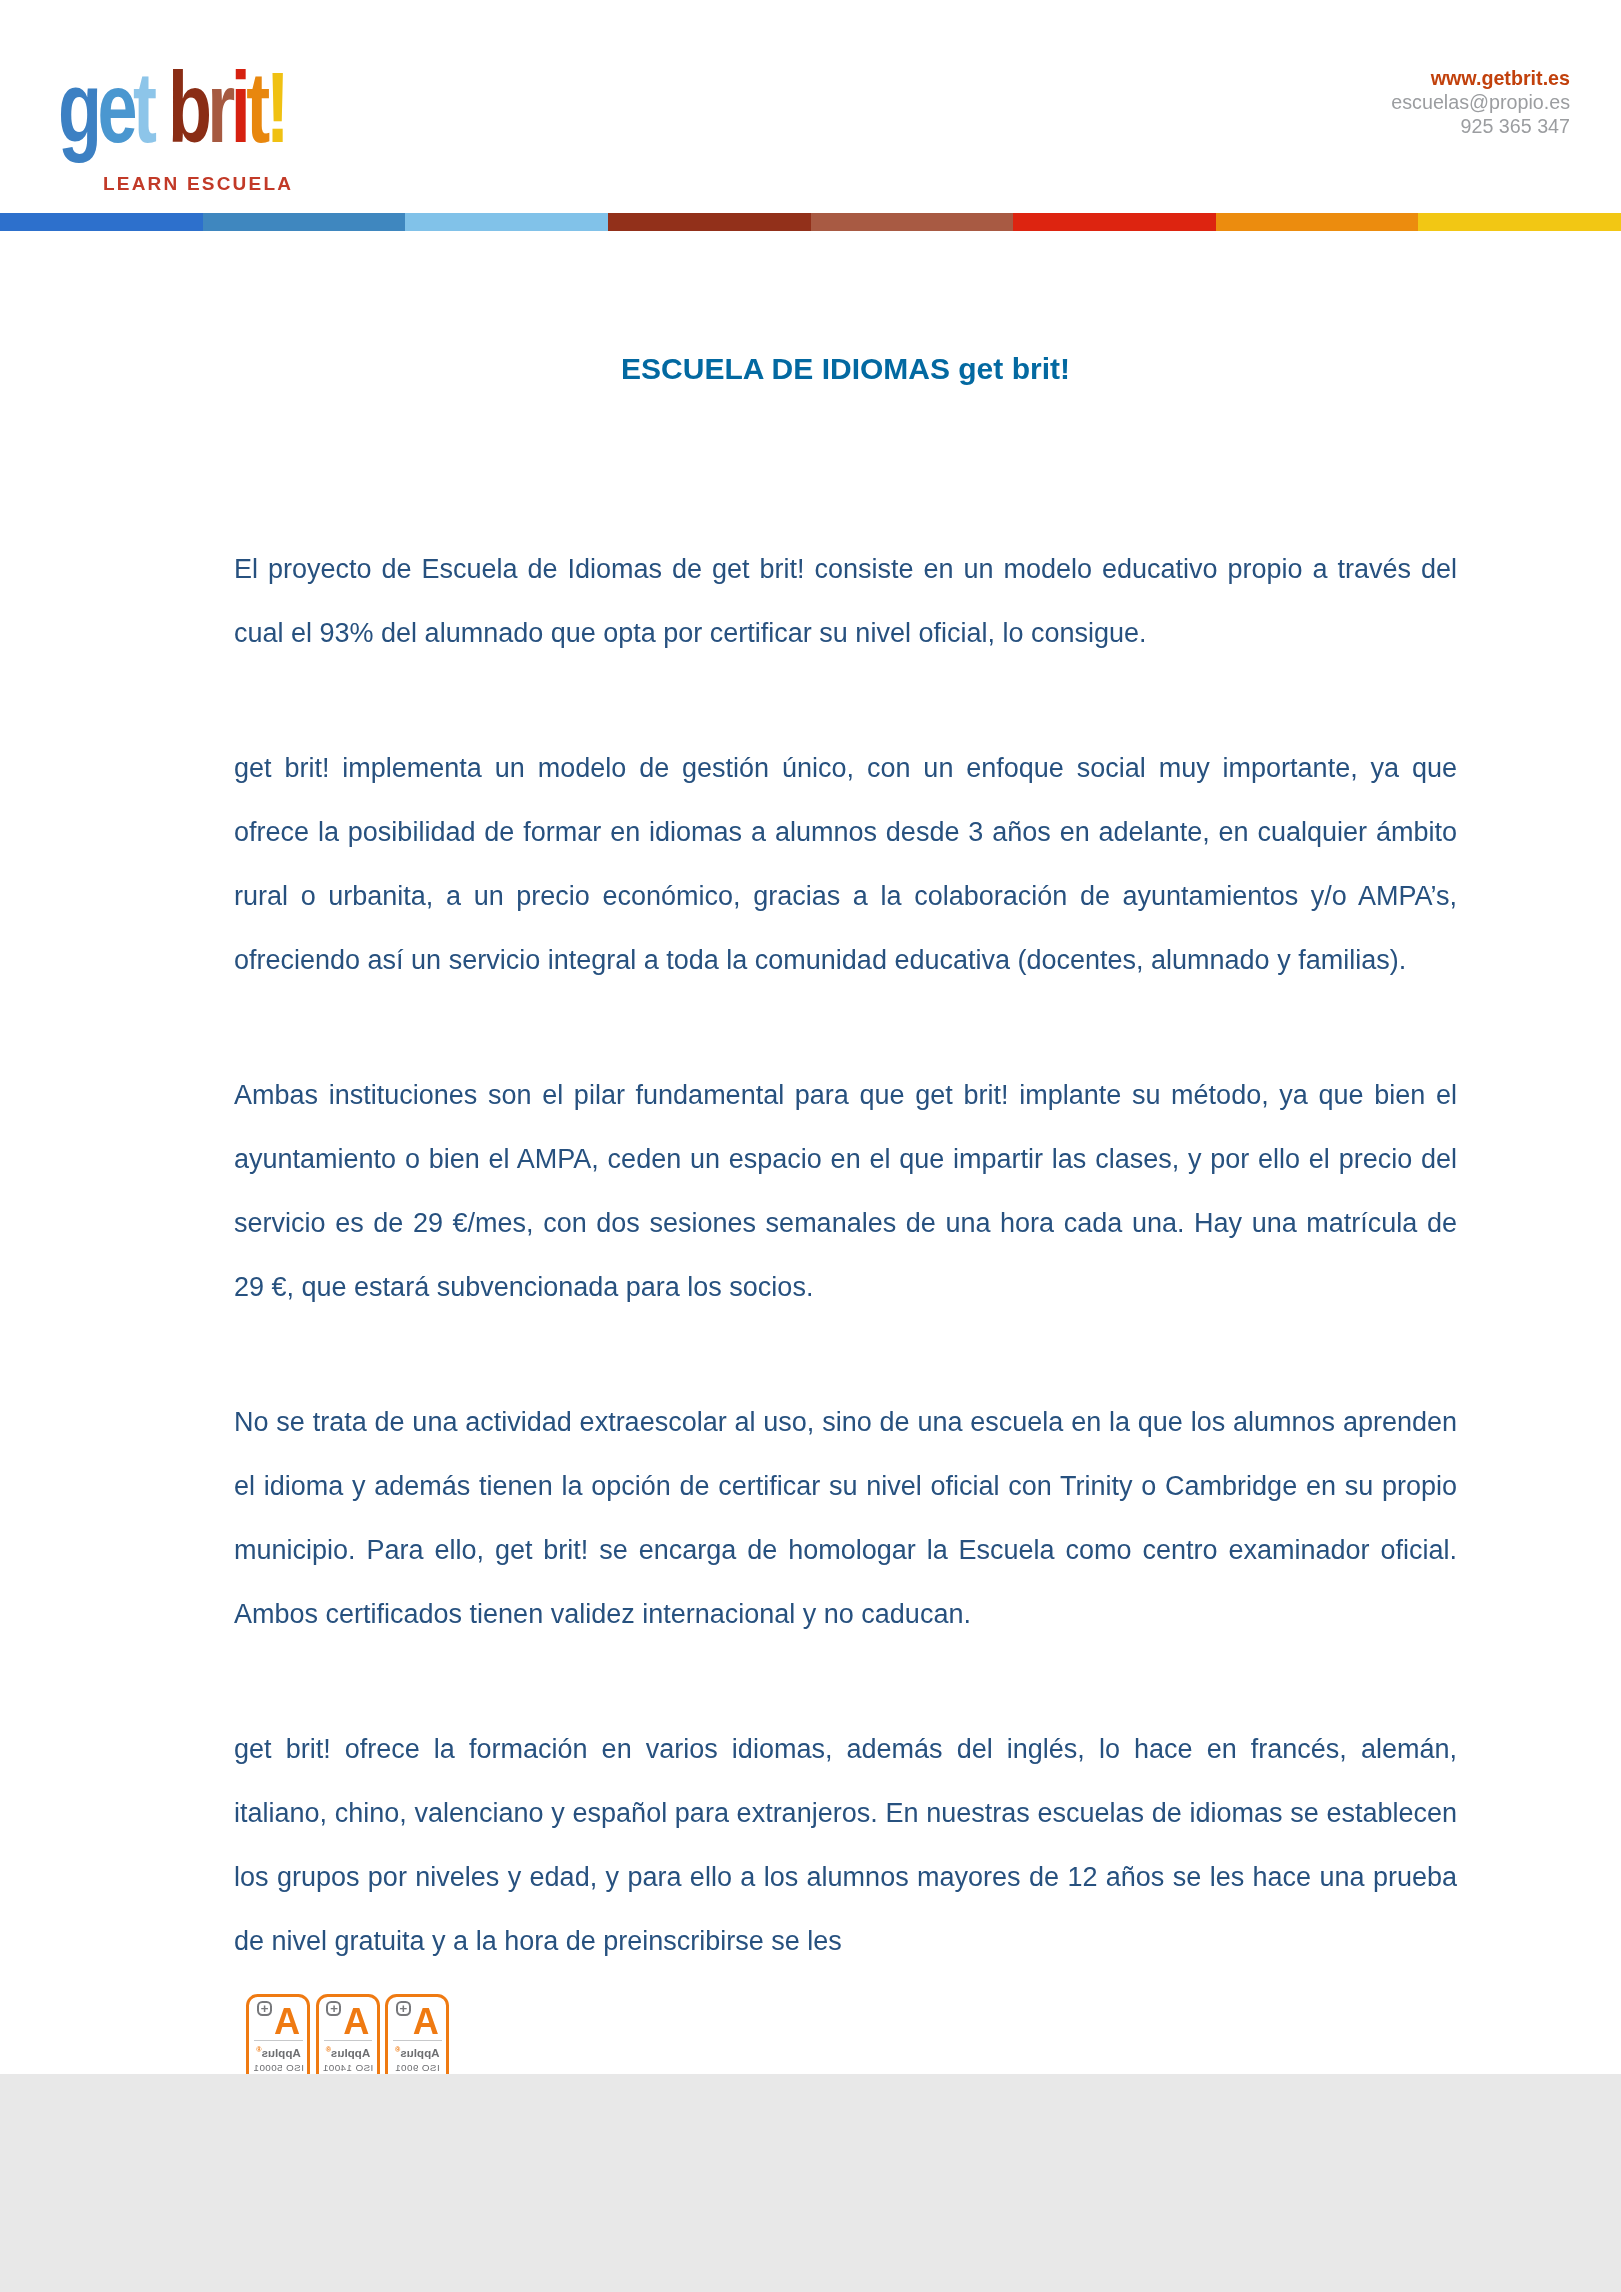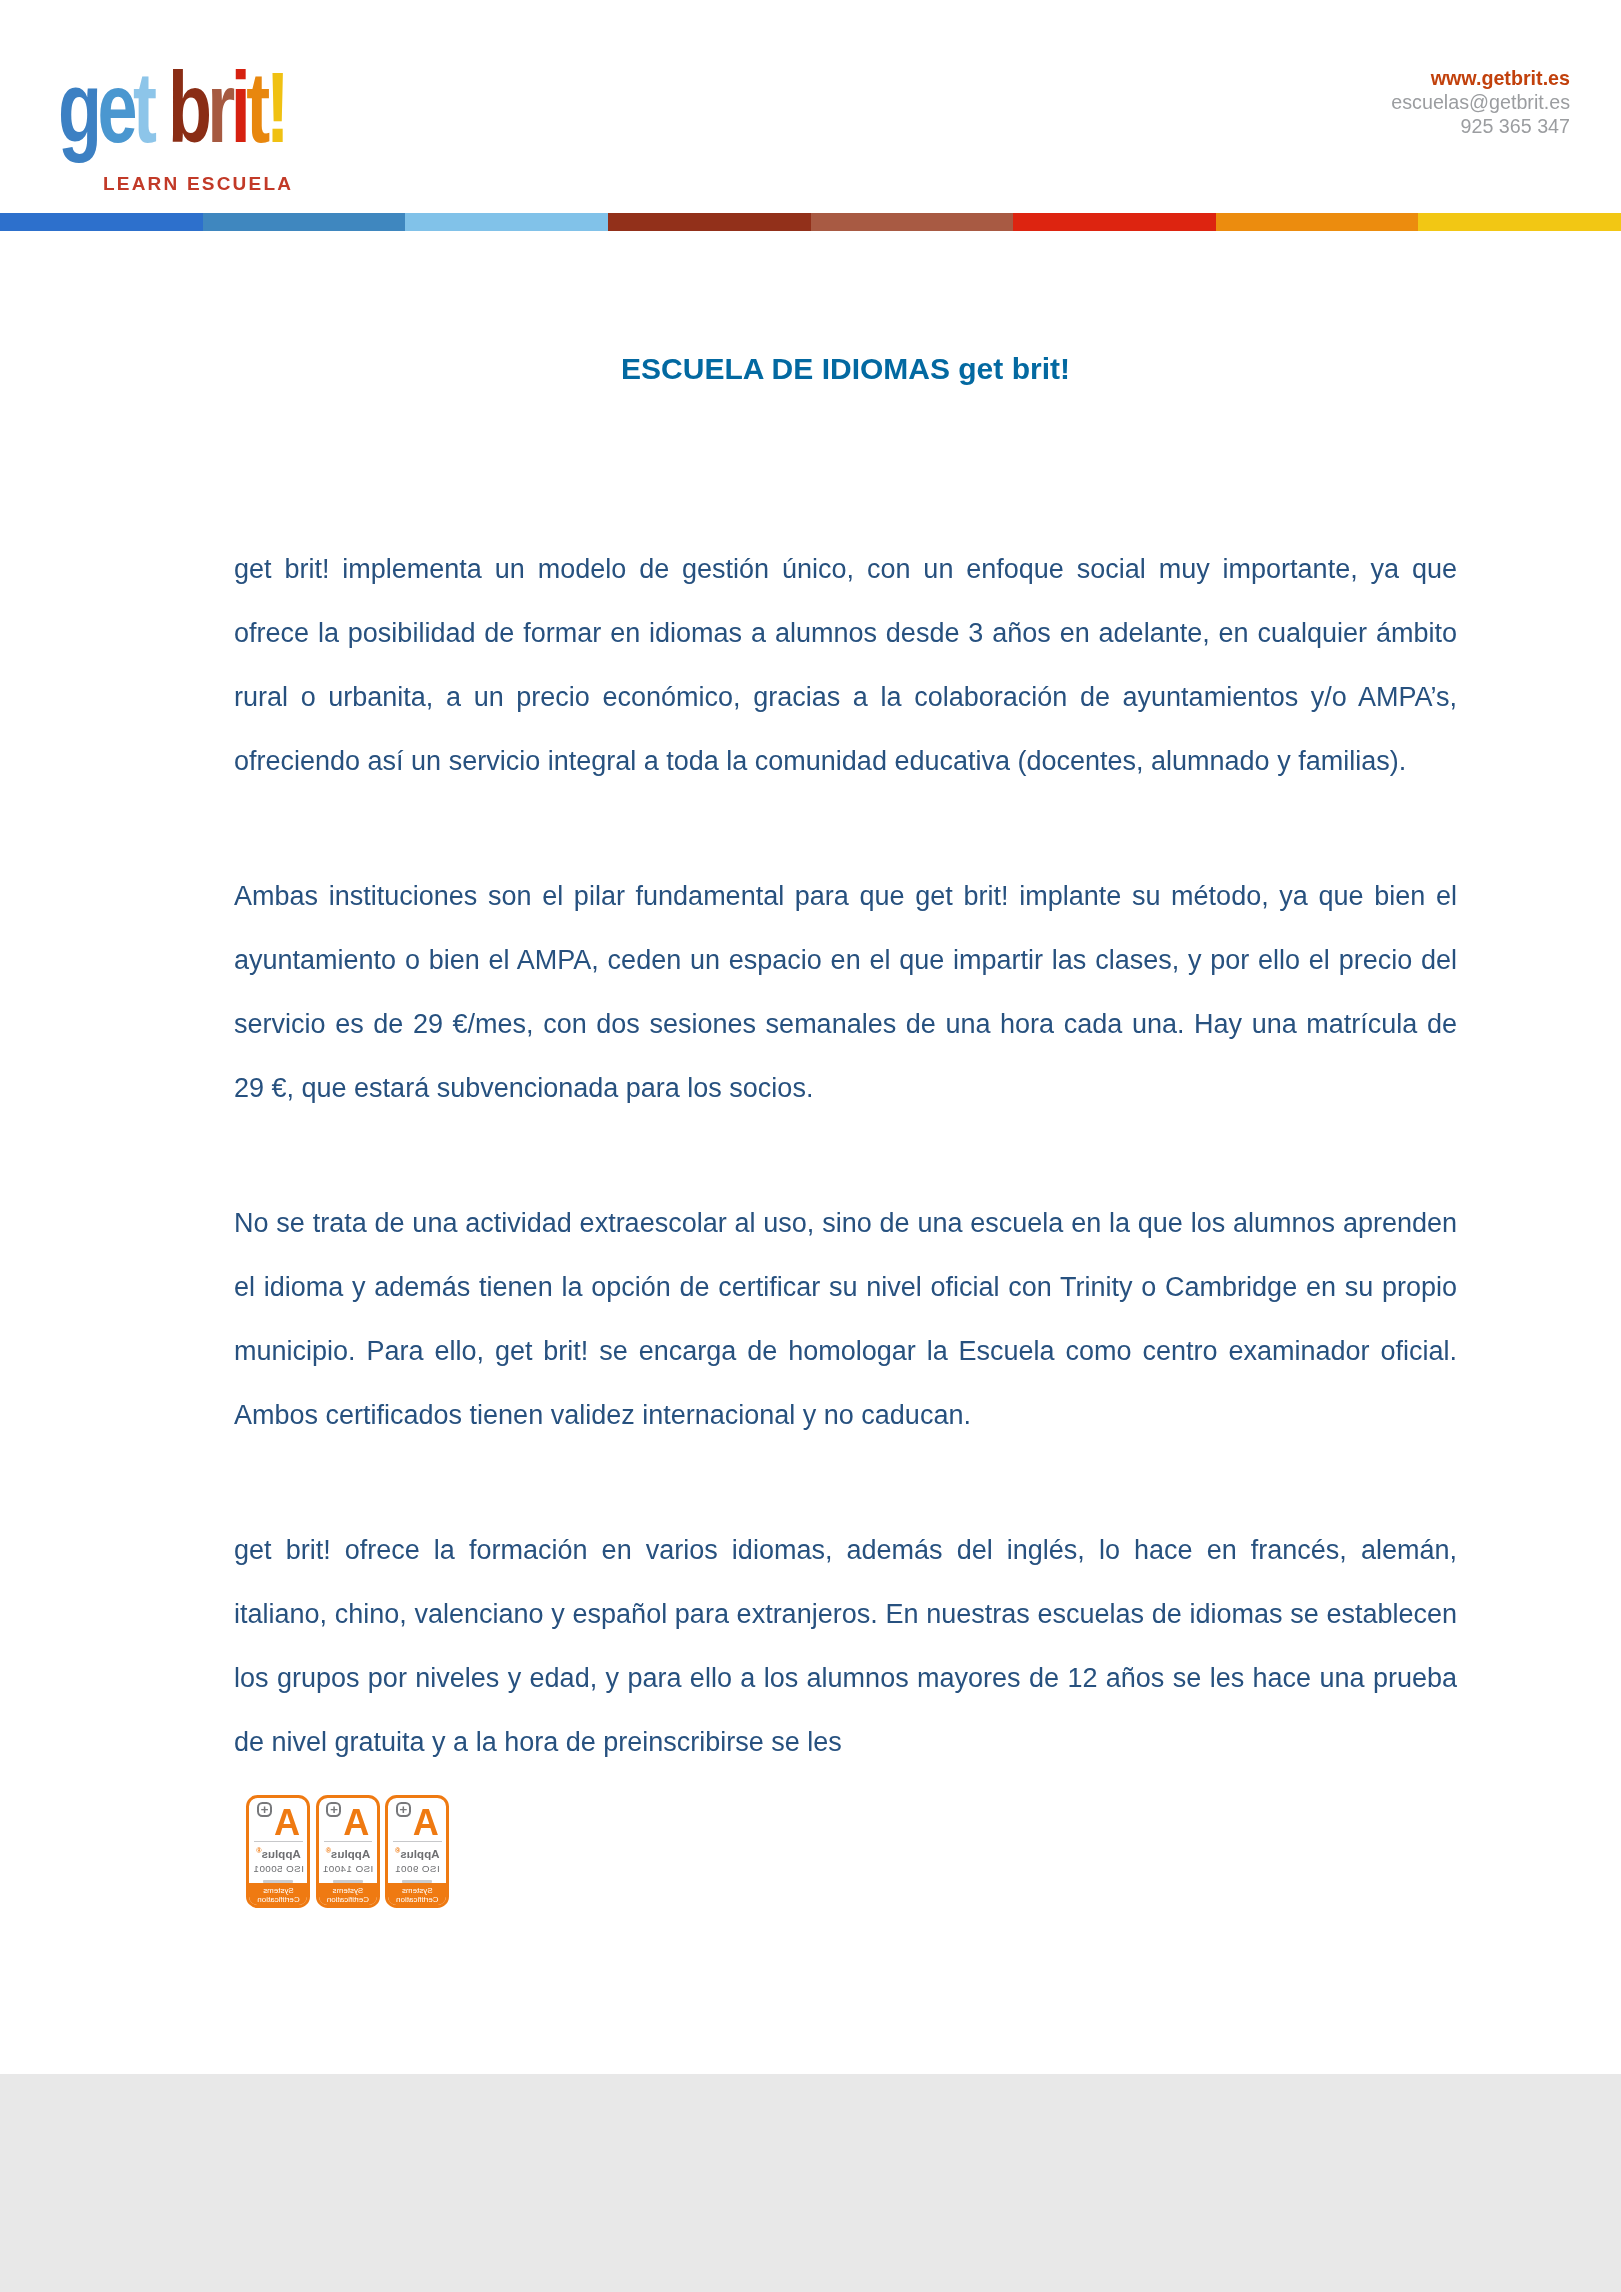--- a/index.html
+++ b/index.html
@@ -147,39 +147,40 @@
 
 <div class="page">
 
   <div class="header">
     <div class="logo">
       <div class="logo-word"><span style="color: rgb(60, 128, 195);">g</span><span style="color: rgb(74, 151, 208);">e</span><span style="color: rgb(141, 197, 233);">t</span><span> </span><span style="color: rgb(138, 45, 21);">b</span><span style="color: rgb(166, 90, 65);">r</span><span style="color: rgb(214, 33, 16);">i</span><span style="color: rgb(232, 135, 14);">t</span><span style="color: rgb(240, 193, 18);">!</span></div>
       <div class="logo-tagline" style="color: rgb(194, 58, 40);">LEARN ESCUELA</div>
     </div>
     <div class="contact">
       <div class="site">www.getbrit.es</div>
-      <div>escuelas@getbrit.es</div>
+      <div>escuelas@propio.es</div>
       <div>925 365 347</div>
     </div>
   </div>
 
   <div class="stripe">
       <div class="seg" style="background: rgb(45, 112, 204);"></div>
       <div class="seg" style="background: rgb(63, 135, 191);"></div>
       <div class="seg" style="background: rgb(129, 194, 233);"></div>
       <div class="seg" style="background: rgb(146, 48, 26);"></div>
       <div class="seg" style="background: rgb(168, 90, 67);"></div>
       <div class="seg" style="background: rgb(221, 36, 16);"></div>
       <div class="seg" style="background: rgb(236, 140, 14);"></div>
       <div class="seg" style="background: rgb(242, 199, 20);"></div>
     </div>
 
   <div class="content">
     <div class="doc-title doc-text" style="color: #0369a1;">ESCUELA DE IDIOMAS get brit!</div>
 
+    <p class="doc-par doc-text" style="color: rgb(39, 81, 127);">El proyecto de Escuela de Idiomas de get brit! consiste en un modelo educativo propio a través del cual el 93% del alumnado que opta por certificar su nivel oficial, lo consigue.</p>
     <p class="doc-par doc-text" style="color: rgb(39, 81, 127);">get brit! implementa un modelo de gestión único, con un enfoque social muy importante, ya que ofrece la posibilidad de formar en idiomas a alumnos desde 3 años en adelante, en cualquier ámbito rural o urbanita, a un precio económico, gracias a la colaboración de ayuntamientos y/o AMPA’s, ofreciendo así un servicio integral a toda la comunidad educativa (docentes, alumnado y familias).</p>
     <p class="doc-par doc-text" style="color: rgb(39, 81, 127);">Ambas instituciones son el pilar fundamental para que get brit! implante su método, ya que bien el ayuntamiento o bien el AMPA, ceden un espacio en el que impartir las clases, y por ello el precio del servicio es de 29 €/mes, con dos sesiones semanales de una hora cada una. Hay una matrícula de 29 €, que estará subvencionada para los socios.</p>
     <p class="doc-par doc-text" style="color: rgb(39, 81, 127);">No se trata de una actividad extraescolar al uso, sino de una escuela en la que los alumnos aprenden el idioma y además tienen la opción de certificar su nivel oficial con Trinity o Cambridge en su propio municipio. Para ello, get brit! se encarga de homologar la Escuela como centro examinador oficial. Ambos certificados tienen validez internacional y no caducan.</p>
     <p class="doc-par doc-text" style="color: rgb(39, 81, 127);">get brit! ofrece la formación en varios idiomas, además del inglés, lo hace en francés, alemán, italiano, chino, valenciano y español para extranjeros. En nuestras escuelas de idiomas se establecen los grupos por niveles y edad, y para ello a los alumnos mayores de 12 años se les hace una prueba de nivel gratuita y a la hora de preinscribirse se les</p>
 
     <div class="badges-row">
 
       <div class="badge">
         <div class="badge-top">
           <div class="aplus-row">

